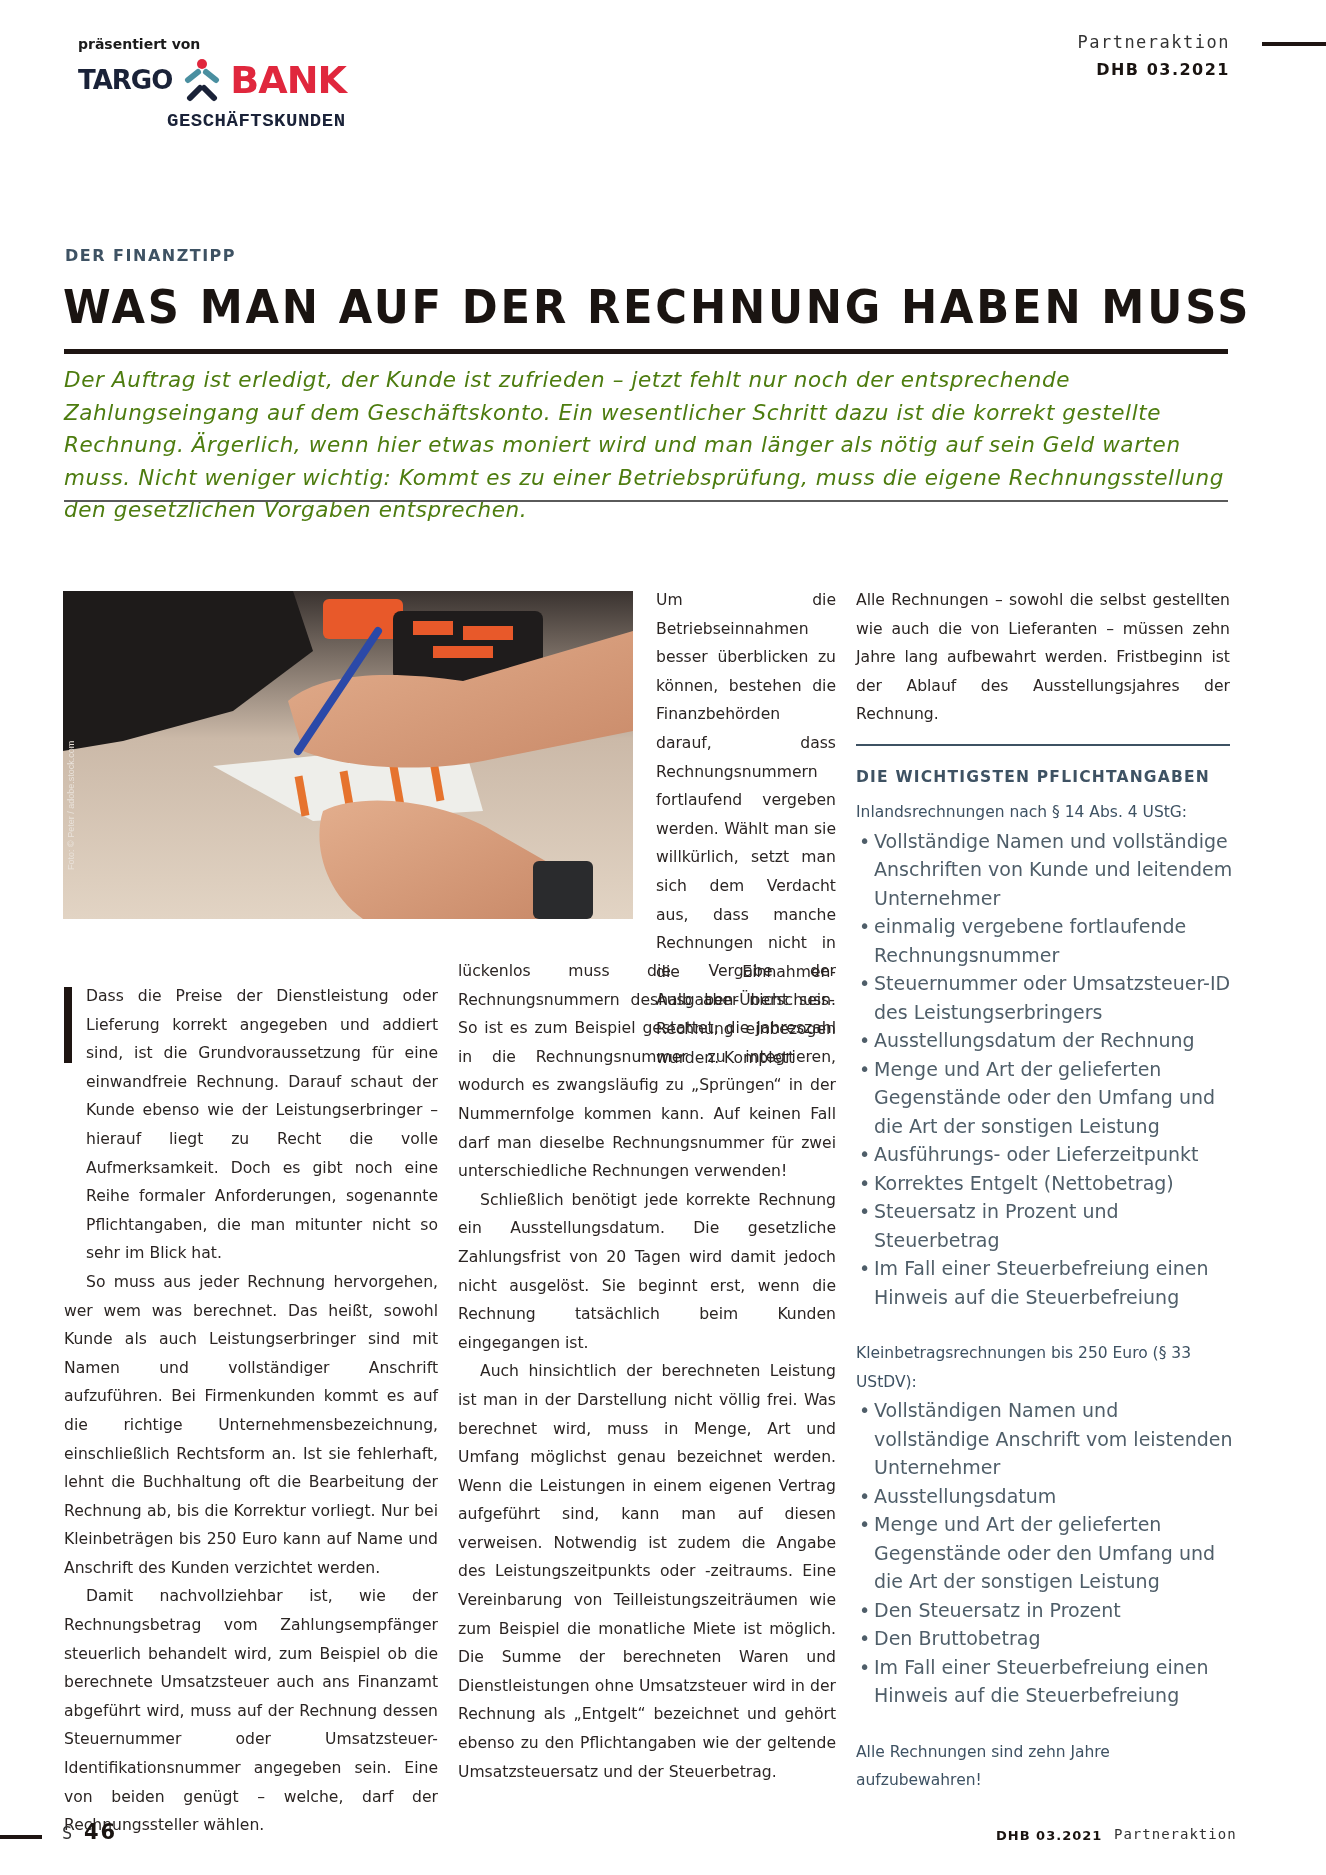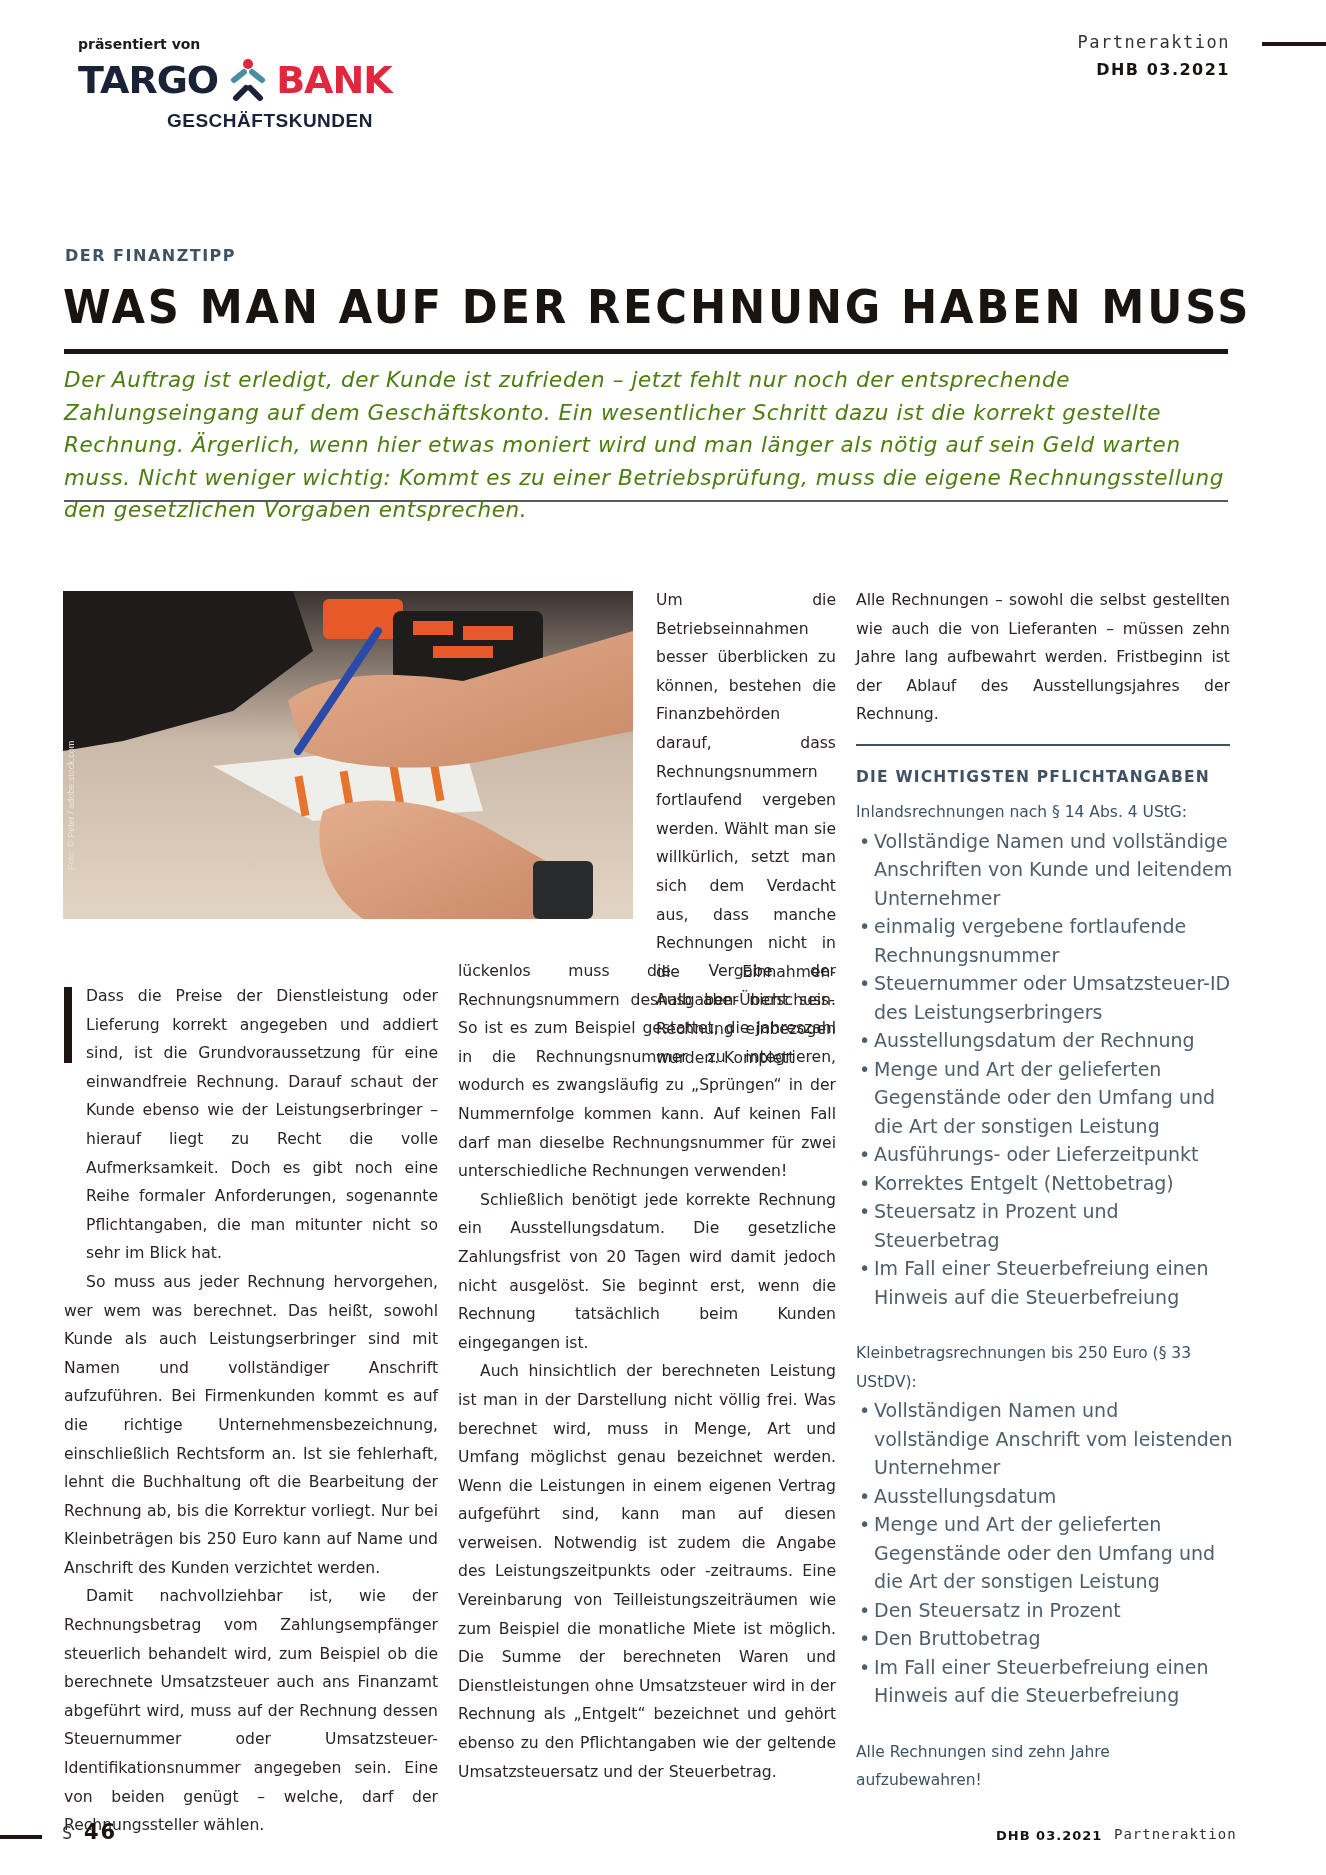--- a/index.html
+++ b/index.html
@@ -3,24 +3,24 @@
 <meta charset="utf-8">
 <style>
   html, body { margin:0; padding:0; }
   body { width:1326px; height:1875px; background:#ffffff; position:relative; overflow:hidden;
          font-family:"Liberation Sans", "DejaVu Sans", sans-serif; color:#2a2522; }
   .abs { position:absolute; }
 
   
   .presented { left:78px; top:36px; font-size:14px; font-weight:bold; color:#1b1b1b; font-family:"DejaVu Sans", sans-serif; }
   .logo-row { left:78px; top:58px; height:44px; display:flex; align-items:center; }
-  .logo-targo { font-family:"DejaVu Sans", sans-serif; font-weight:bold; font-size:38px; color:#1a2238; letter-spacing:-1px; }
+  .logo-targo { font-family:"DejaVu Sans", sans-serif; font-weight:bold; font-size:26px; color:#1a2238; letter-spacing:-1px; }
   .logo-bank  { font-family:"DejaVu Sans", sans-serif; font-weight:bold; font-size:38px; color:#e0273d; letter-spacing:-1px; }
   .logo-mark { width:44px; height:44px; position:relative; margin:0 6px 0 8px; }
-  .logo-sub { left:167px; top:110px; font-family:Liberation Sans, sans-serif; font-weight:bold; font-size:19px; color:#1a2238; letter-spacing:0.5px; }
+  .logo-sub { left:167px; top:110px; font-family:Liberation Mono, monospace; font-weight:bold; font-size:19px; color:#1a2238; letter-spacing:0.5px; }
 
   .hdr-right-label { right:96px; top:32px; font-family:"DejaVu Sans Mono", monospace; font-size:17px; color:#333; letter-spacing:1.5px; }
   .hdr-right-issue { right:96px; top:60px; font-family:"DejaVu Sans", sans-serif; font-weight:bold; font-size:16px; color:#1a1411; letter-spacing:1.5px; }
   .hdr-rule { left:1262px; top:42px; width:64px; height:4px; background:#1e1512; }
 
   
   .kicker { left:65px; top:246px; font-family:"DejaVu Sans", sans-serif; font-weight:bold; font-size:16px; color:#3e5263; letter-spacing:1.5px; }
   .title { left:63px; top:280px; font-family:"DejaVu Sans", sans-serif; font-weight:bold; font-size:46px; color:#1a1411; letter-spacing:3px; white-space:nowrap; transform:scaleX(0.94); transform-origin:left top; }
   .title-rule { left:64px; top:349px; width:1164px; height:5px; background:#1e1512; }
 

